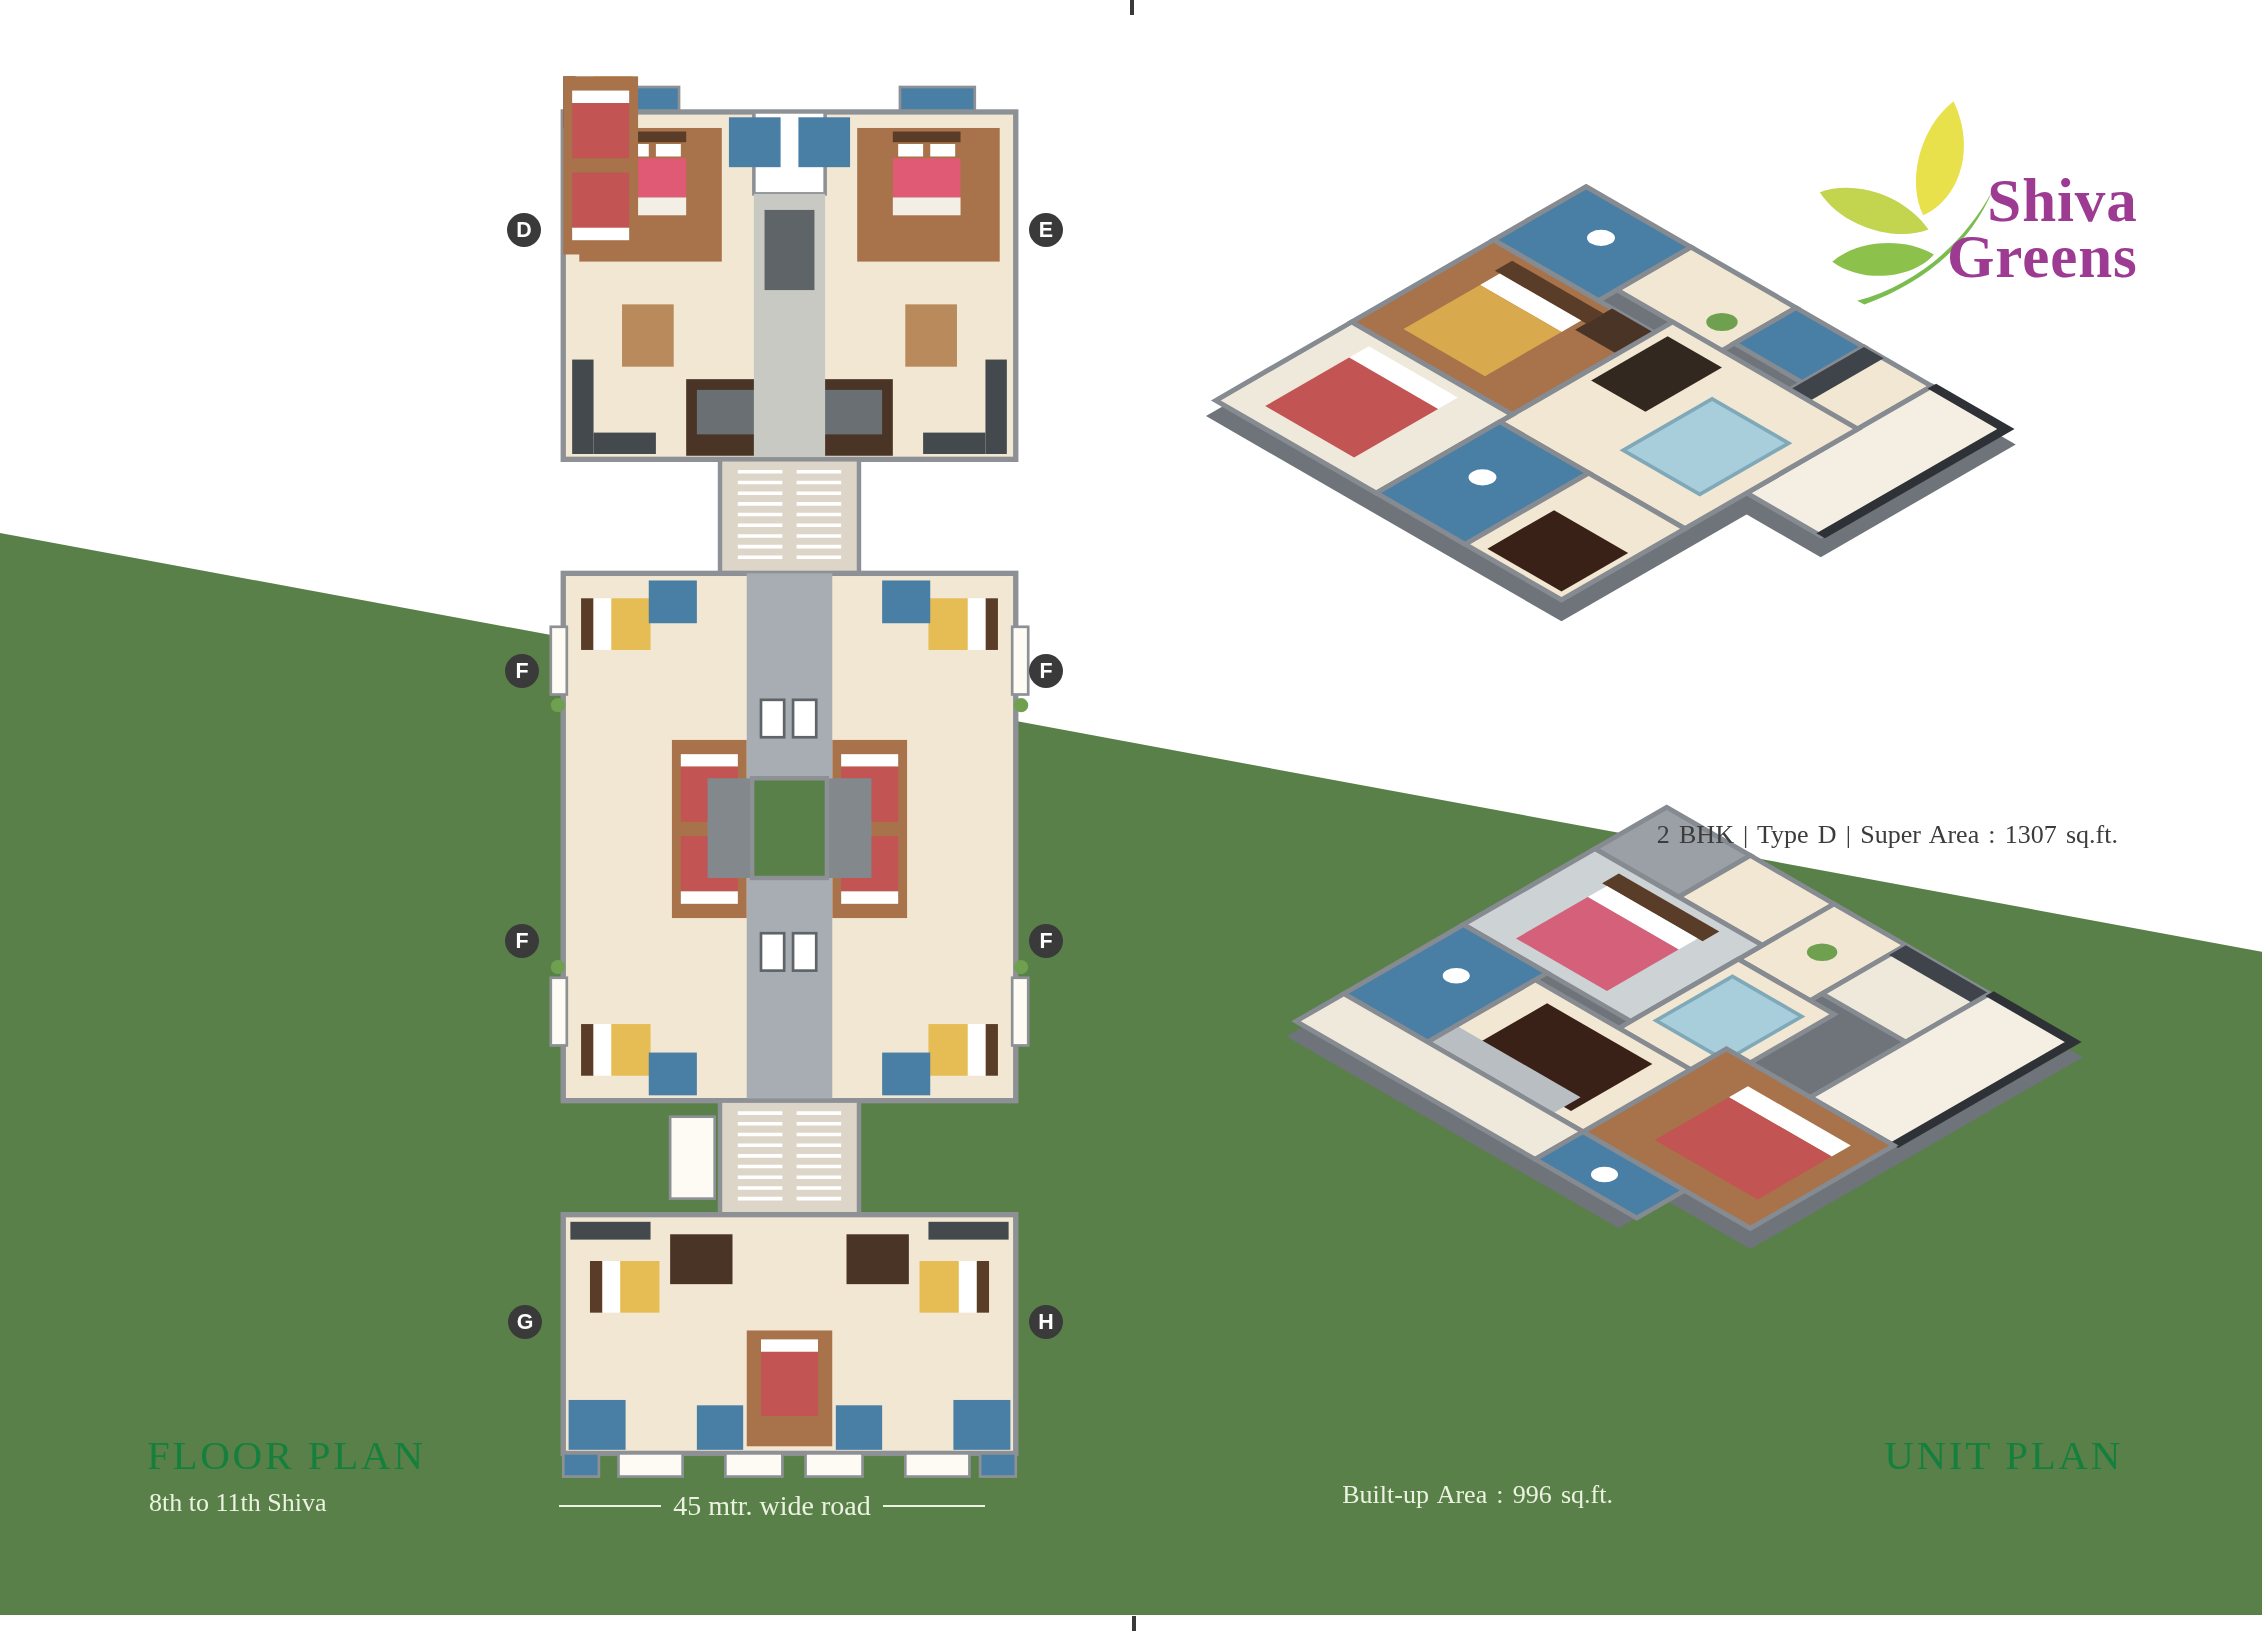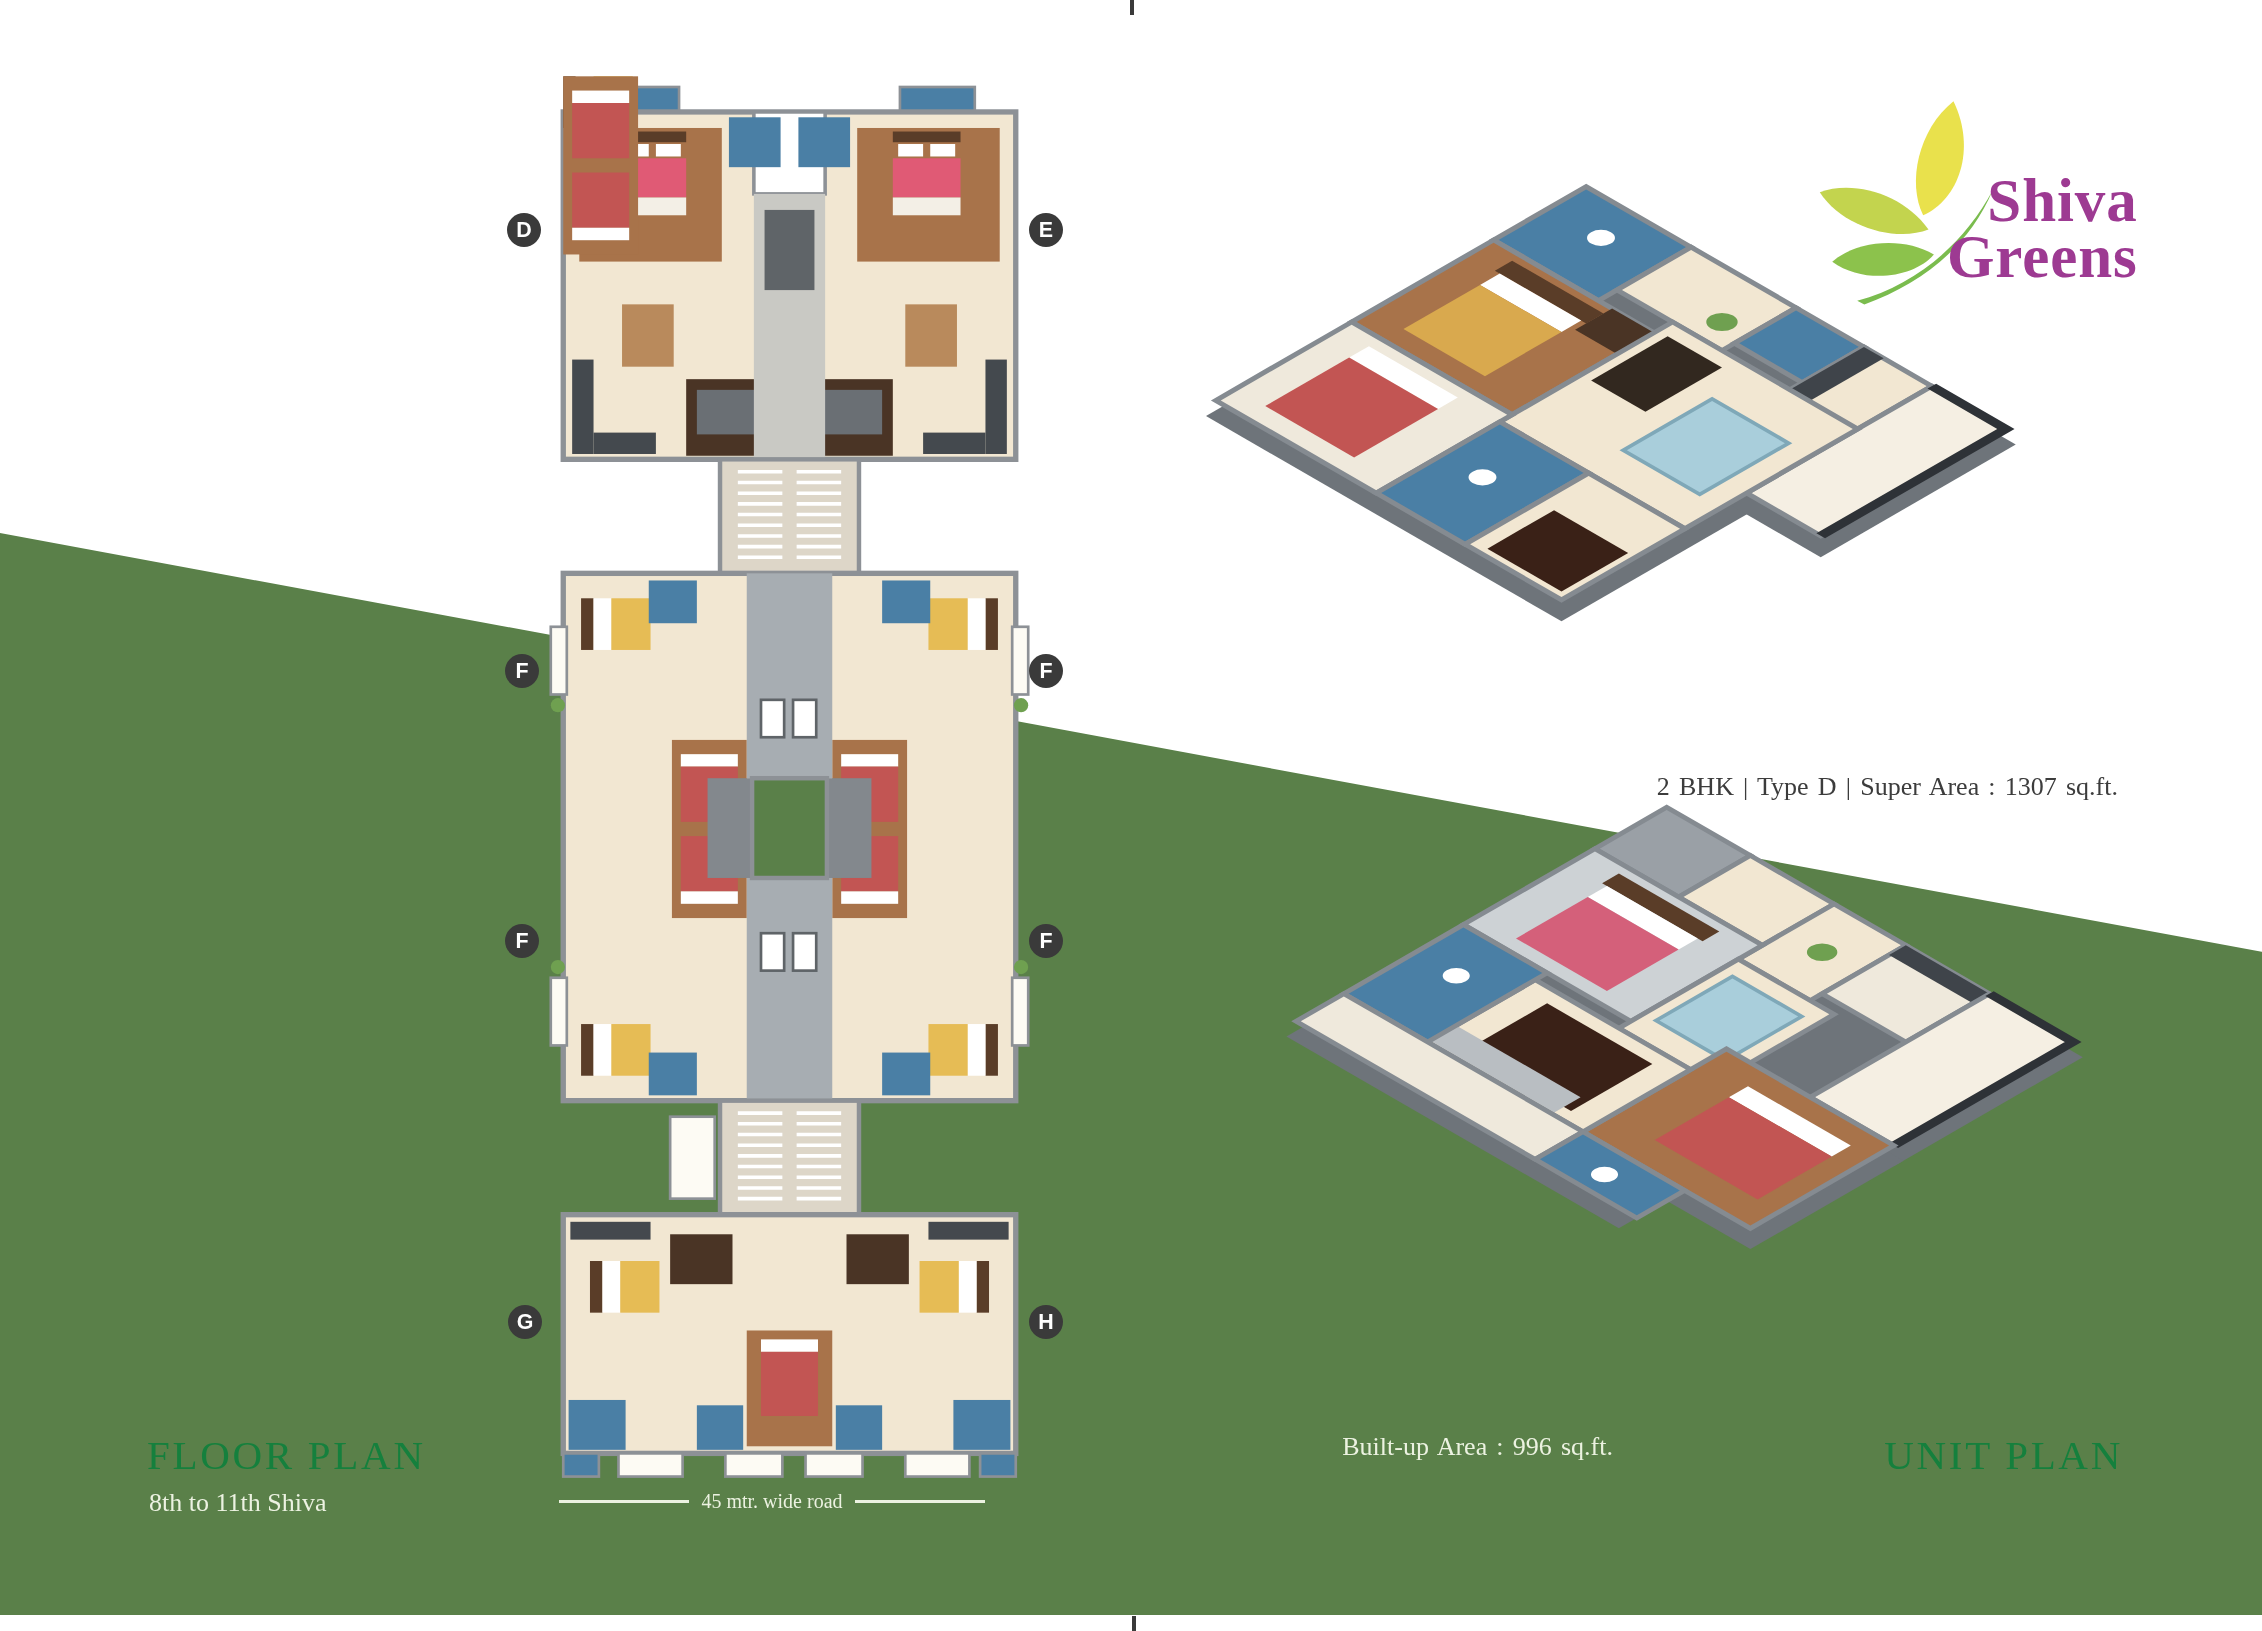--- a/index.html
+++ b/index.html
@@ -26,32 +26,32 @@
   }
 
   
   #logo-text{position:absolute;left:1947px;top:176px;color:#9d3a92;
     font-family:"Liberation Serif", serif;font-weight:bold;text-align:right;}
   #logo-line1{font-size:61px;line-height:50px;margin-left:30px;letter-spacing:0.9px;}
   #logo-line2{font-size:61px;line-height:53px;margin-top:3.6px;letter-spacing:0.9px;}
 
   
   .spec-caption{position:absolute;text-align:right;color:#3c3c3c;
-    font-size:26px;line-height:37px;word-spacing:2.7px;}
+    font-size:26px;line-height:37px;word-spacing:2.7px;margin-top:48px;}
   #spec-d{right:145px;top:768px;}
   #spec-f{right:650px;top:1428px;color:#ecf2e1;}
 
   .big-title{position:absolute;color:#15803d;font-size:41px;letter-spacing:2.7px;}
   #floor-plan-title{left:147px;top:1431px;}
   #floor-plan-subtitle{position:absolute;left:149px;top:1488px;color:#ecf2e1;font-size:26px;}
   #unit-plan-title{right:140px;top:1431px;text-align:right;}
 
   
   #road-row{position:absolute;left:559px;top:1490px;width:426px;display:flex;
-    align-items:center;gap:12.5px;color:#ecf2e1;font-size:20px;text-align:center;}
+    align-items:center;gap:12.5px;color:#ecf2e1;font-size:28px;text-align:center;}
   .road-line{flex:1;height:2.7px;background:#ecf2e1;}
   #road-row .road-text{white-space:nowrap;}
 </style>
 </head>
 <body>
 
 <div id="green-wedge"></div>
 <div id="crop-top" class="crop-mark"></div>
 <div id="crop-bottom" class="crop-mark"></div>
 

